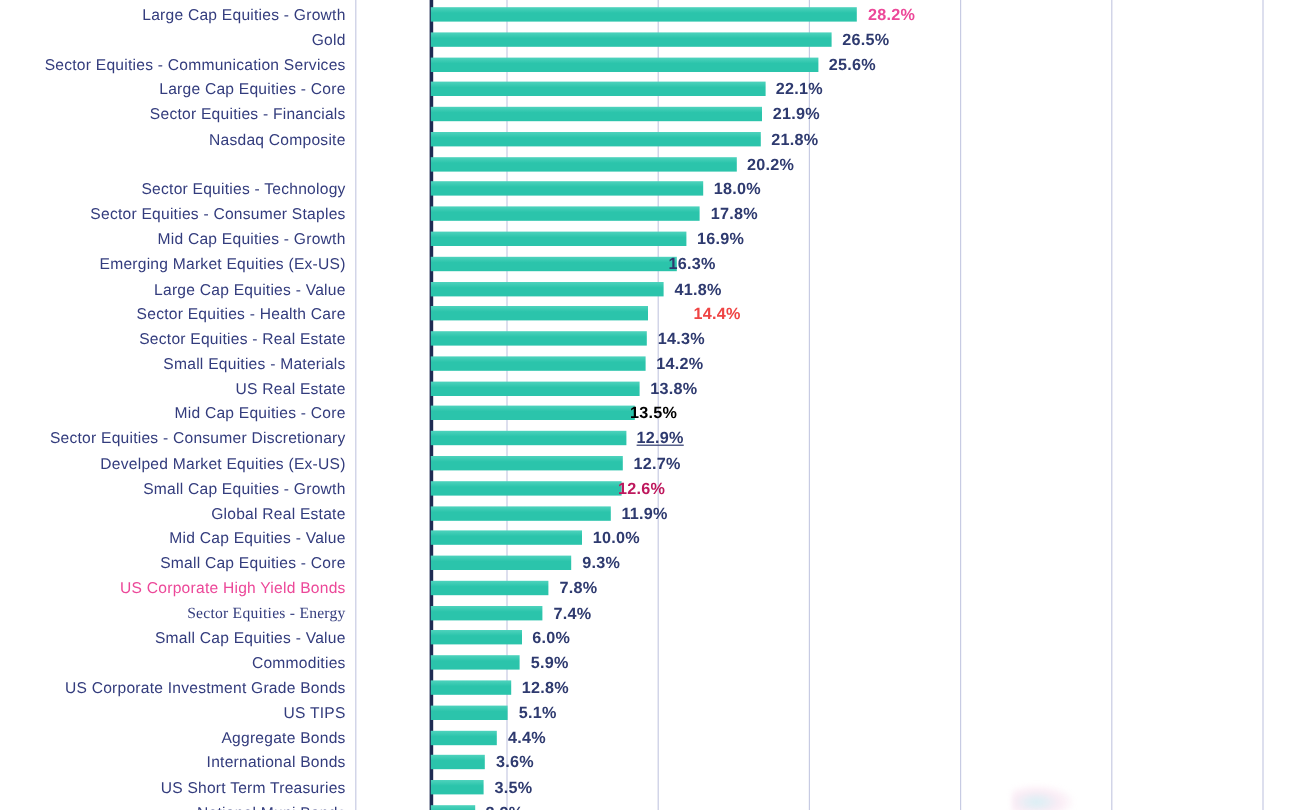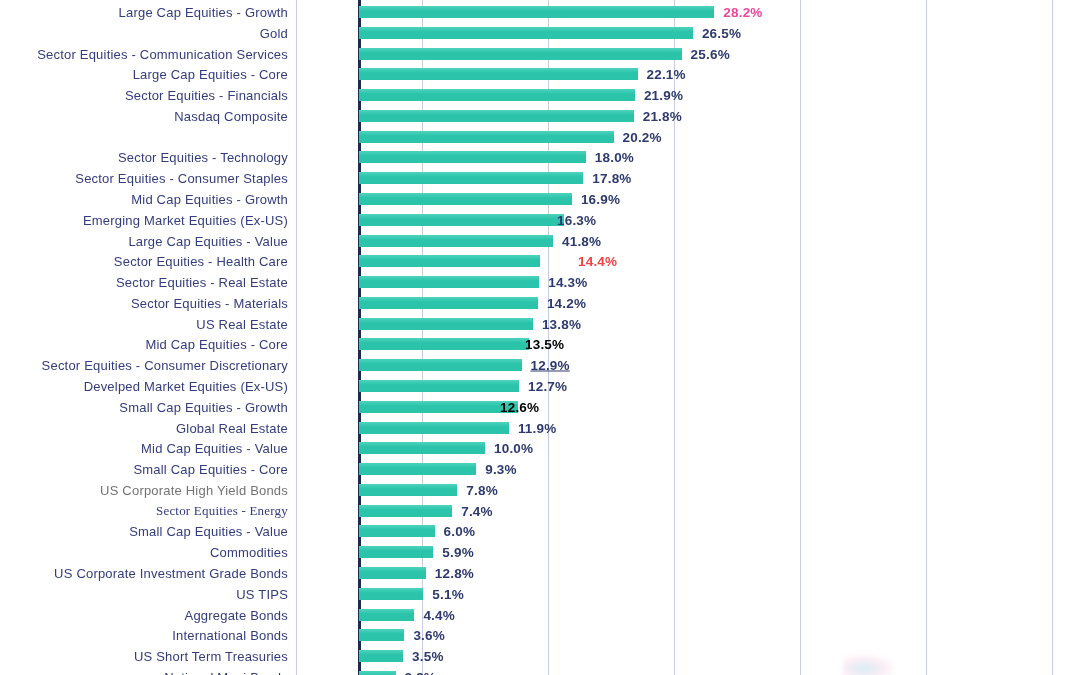--- a/index.html
+++ b/index.html
@@ -149,21 +149,21 @@
         <div class="cat" style="color: rgb(51, 60, 125);">Sector Equities - Health Care</div>
         <div class="bar" style="left: 359px; width: 181.4px; background: linear-gradient(rgb(78, 211, 189) 0%, rgb(43, 196, 171) 40%, rgb(43, 196, 171) 100%);"></div>
         <div class="val" style="left: 578px; color: #ef4444;">14.4%</div>
       </div>
       <div class="row" style="height: 20.78px; top: 271.75px;">
         <div class="cat" style="color: rgb(51, 60, 125);">Sector Equities - Real Estate</div>
         <div class="bar" style="left: 359px; width: 180.2px; background: linear-gradient(rgb(78, 211, 189) 0%, rgb(43, 196, 171) 40%, rgb(43, 196, 171) 100%);"></div>
         <div class="val" style="left: 548.2px; color: rgb(46, 58, 111);">14.3%</div>
       </div>
       <div class="row" style="height: 20.78px; top: 292.53px;">
-        <div class="cat" style="color: rgb(51, 60, 125);">Sector Equities - Materials</div>
+        <div class="cat" style="color: rgb(51, 60, 125);">Small Equities - Materials</div>
         <div class="bar" style="left: 359px; width: 178.9px; background: linear-gradient(rgb(78, 211, 189) 0%, rgb(43, 196, 171) 40%, rgb(43, 196, 171) 100%);"></div>
         <div class="val" style="left: 546.9px; color: rgb(46, 58, 111);">14.2%</div>
       </div>
       <div class="row" style="height: 20.78px; top: 313.31px;">
         <div class="cat" style="color: rgb(51, 60, 125);">US Real Estate</div>
         <div class="bar" style="left: 359px; width: 173.9px; background: linear-gradient(rgb(78, 211, 189) 0%, rgb(43, 196, 171) 40%, rgb(43, 196, 171) 100%);"></div>
         <div class="val" style="left: 541.9px; color: rgb(46, 58, 111);">13.8%</div>
       </div>
       <div class="row" style="height: 20.78px; top: 334.09px;">
         <div class="cat" style="color: rgb(51, 60, 125);">Mid Cap Equities - Core</div>
@@ -176,39 +176,39 @@
         <div class="val" style="left: 530.5px; color: rgb(46, 58, 111); text-decoration: underline;">12.9%</div>
       </div>
       <div class="row" style="height: 20.78px; top: 375.65px;">
         <div class="cat" style="color: rgb(51, 60, 125);">Develped Market Equities (Ex-US)</div>
         <div class="bar" style="left: 359px; width: 160px; background: linear-gradient(rgb(78, 211, 189) 0%, rgb(43, 196, 171) 40%, rgb(43, 196, 171) 100%);"></div>
         <div class="val" style="left: 528px; color: rgb(46, 58, 111);">12.7%</div>
       </div>
       <div class="row" style="height: 20.78px; top: 396.43px;">
         <div class="cat" style="color: rgb(51, 60, 125);">Small Cap Equities - Growth</div>
         <div class="bar" style="left: 359px; width: 158.8px; background: linear-gradient(rgb(78, 211, 189) 0%, rgb(43, 196, 171) 40%, rgb(43, 196, 171) 100%);"></div>
-        <div class="val" style="left: 500px; color: #000000;">12.6%</div>
+        <div class="val" style="left: 515px; color: #be185d;">12.6%</div>
       </div>
       <div class="row" style="height: 20.78px; top: 417.21px;">
         <div class="cat" style="color: rgb(51, 60, 125);">Global Real Estate</div>
         <div class="bar" style="left: 359px; width: 149.9px; background: linear-gradient(rgb(78, 211, 189) 0%, rgb(43, 196, 171) 40%, rgb(43, 196, 171) 100%);"></div>
         <div class="val" style="left: 517.9px; color: rgb(46, 58, 111);">11.9%</div>
       </div>
       <div class="row" style="height: 20.78px; top: 437.99px;">
         <div class="cat" style="color: rgb(51, 60, 125);">Mid Cap Equities - Value</div>
         <div class="bar" style="left: 359px; width: 126px; background: linear-gradient(rgb(78, 211, 189) 0%, rgb(43, 196, 171) 40%, rgb(43, 196, 171) 100%);"></div>
         <div class="val" style="left: 494px; color: rgb(46, 58, 111);">10.0%</div>
       </div>
       <div class="row" style="height: 20.78px; top: 458.77px;">
         <div class="cat" style="color: rgb(51, 60, 125);">Small Cap Equities - Core</div>
         <div class="bar" style="left: 359px; width: 117.2px; background: linear-gradient(rgb(78, 211, 189) 0%, rgb(43, 196, 171) 40%, rgb(43, 196, 171) 100%);"></div>
         <div class="val" style="left: 485.2px; color: rgb(46, 58, 111);">9.3%</div>
       </div>
       <div class="row" style="height: 20.78px; top: 479.55px;">
-        <div class="cat" style="color: #737373;">US Corporate High Yield Bonds</div>
+        <div class="cat" style="color: #ec4899;">US Corporate High Yield Bonds</div>
         <div class="bar" style="left: 359px; width: 98.3px; background: linear-gradient(rgb(78, 211, 189) 0%, rgb(43, 196, 171) 40%, rgb(43, 196, 171) 100%);"></div>
         <div class="val" style="left: 466.3px; color: rgb(46, 58, 111);">7.8%</div>
       </div>
       <div class="row" style="height: 20.78px; top: 500.33px;">
         <div class="cat" style="color: rgb(51, 60, 125); font-family: Liberation Serif, serif;">Sector Equities - Energy</div>
         <div class="bar" style="left: 359px; width: 93.2px; background: linear-gradient(rgb(78, 211, 189) 0%, rgb(43, 196, 171) 40%, rgb(43, 196, 171) 100%);"></div>
         <div class="val" style="left: 461.2px; color: rgb(46, 58, 111);">7.4%</div>
       </div>
       <div class="row" style="height: 20.78px; top: 521.11px;">
         <div class="cat" style="color: rgb(51, 60, 125);">Small Cap Equities - Value</div>

